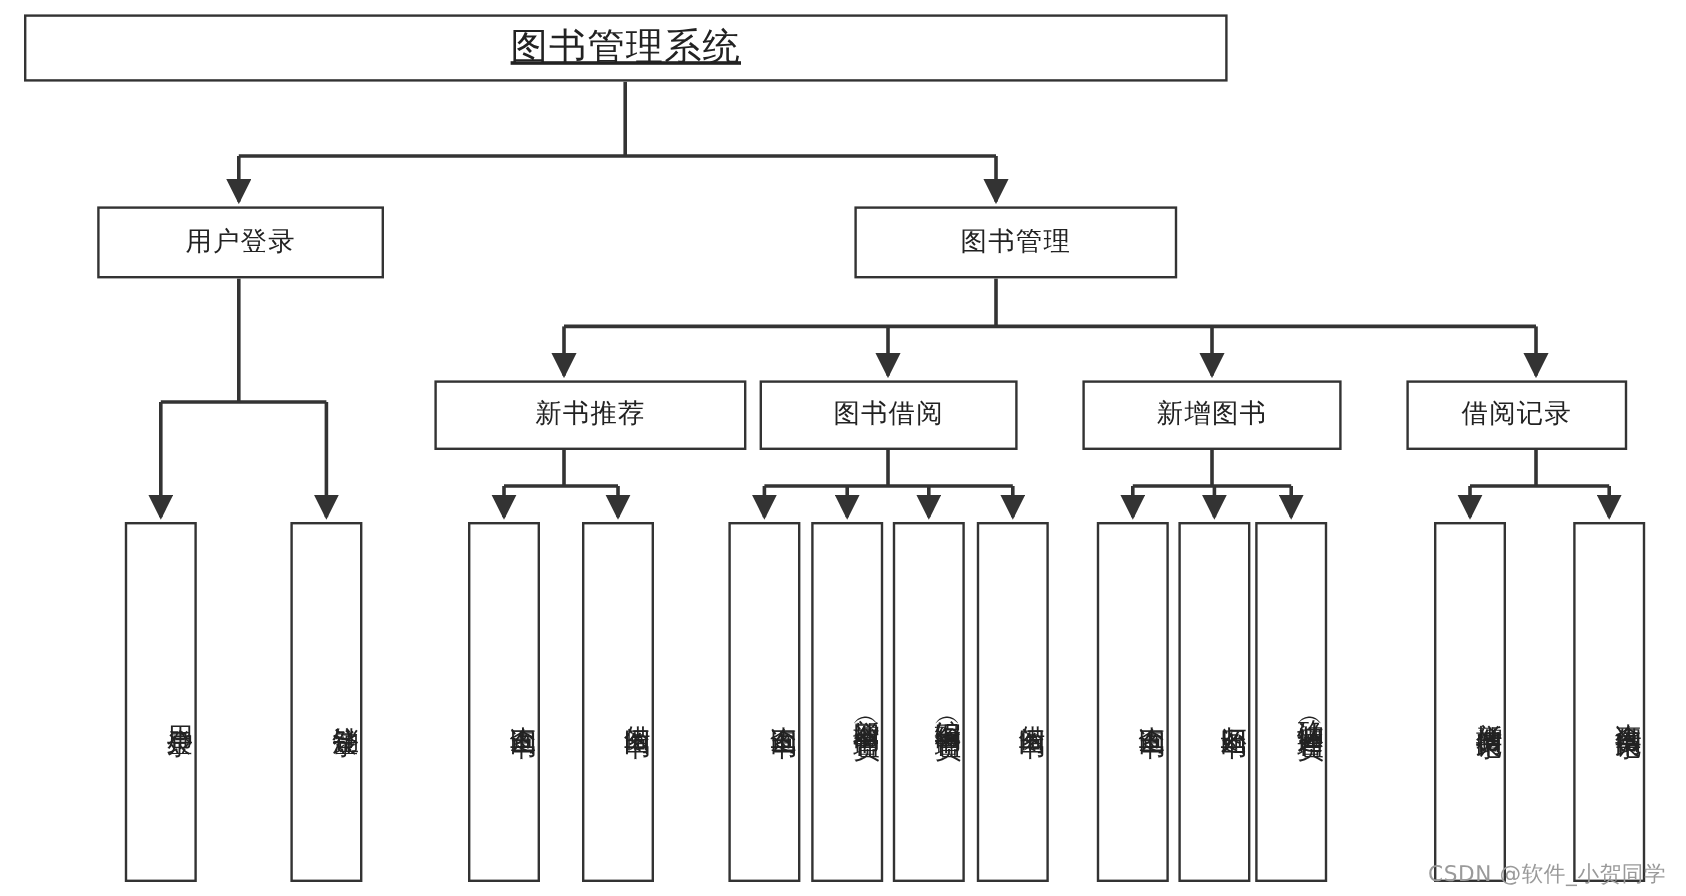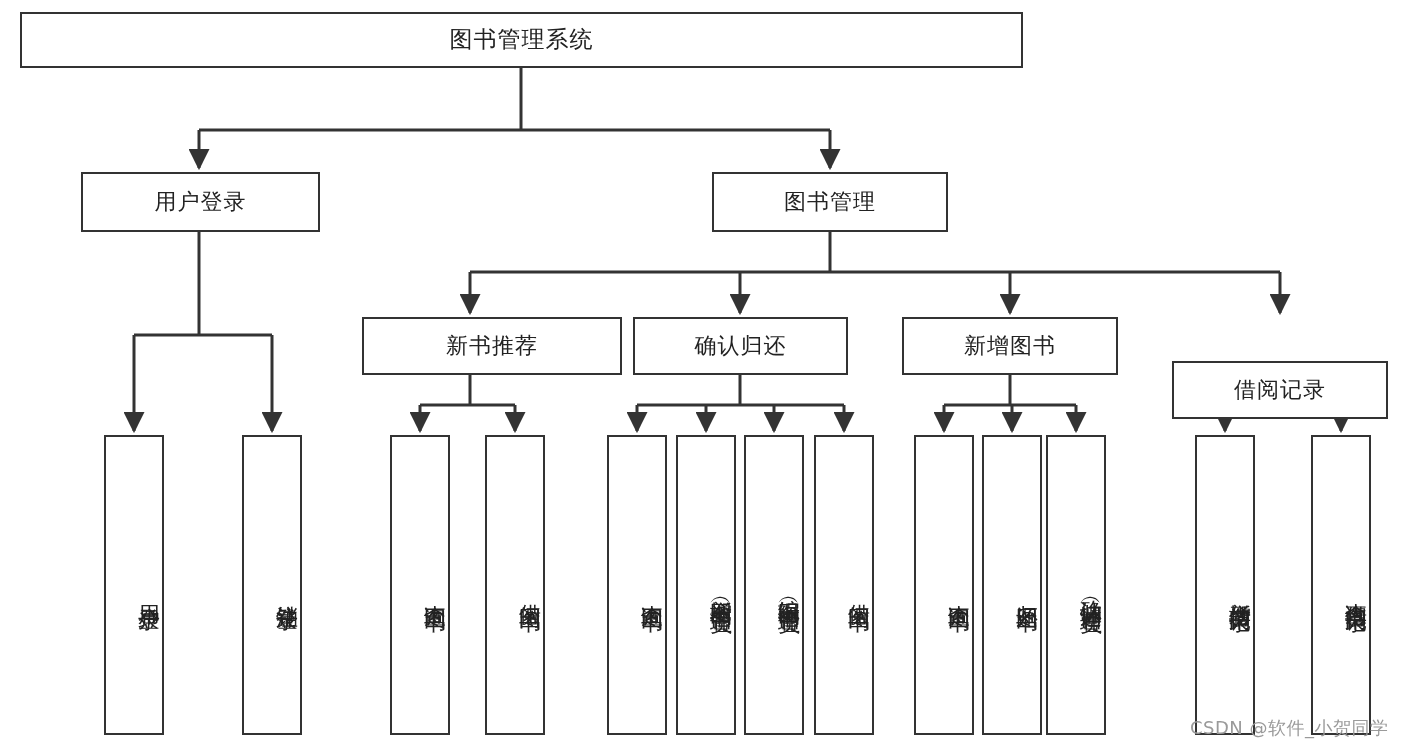--- a/index.html
+++ b/index.html
@@ -35,21 +35,22 @@
     color: #222222;
     z-index: 2;
   }
   .node-h {
     font-size: 22px;
     line-height: 1.2;
     letter-spacing: 1px;
     white-space: nowrap;
   }
   .node-root {
-    font-size: 23px;
+    font-size: 31px;
+    text-decoration: underline;
   }
   .node-v {
     writing-mode: vertical-rl;
     text-orientation: upright;
     font-size: 22px;
     line-height: 1.18;
     letter-spacing: 2px;
     align-items: flex-start;
     justify-content: center;
     padding-top: 12px;
@@ -125,34 +126,34 @@
     </g>
   </svg>
 
   <div class="node node-h node-root" style="left:20px; top:12px; width:1003px; height:56px;">
     <span>图书管理系统</span>
   </div>
 
   <div class="node node-h" style="left:81px; top:172px; width:239px; height:60px;">
     <span>用户登录</span>
   </div>
-  <div class="node node-h" style="left:712px; top:172px; width:236px; height:60px;">
+  <div class="node node-h" style="left:712px; top:172px; width:269px; height:60px;">
     <span>图书管理</span>
   </div>
 
   <div class="node node-h" style="left:362px; top:317px; width:260px; height:58px;">
     <span>新书推荐</span>
   </div>
   <div class="node node-h" style="left:633px; top:317px; width:215px; height:58px;">
-    <span>确认归还</span>
+    <span>图书借阅</span>
   </div>
   <div class="node node-h" style="left:902px; top:317px; width:216px; height:58px;">
     <span>新增图书</span>
   </div>
-  <div class="node node-h" style="left:1172px; top:317px; width:216px; height:58px;margin-top:44px;">
+  <div class="node node-h" style="left:1172px; top:317px; width:184px; height:58px;">
     <span>借阅记录</span>
   </div>
 
   <div class="node node-v" style="left:104px; top:435px; width:60px; height:300px;">
     <span>用户登录</span>
   </div>
   <div class="node node-v" style="left:242px; top:435px; width:60px; height:300px;">
     <span>注销登录</span>
   </div>
 

